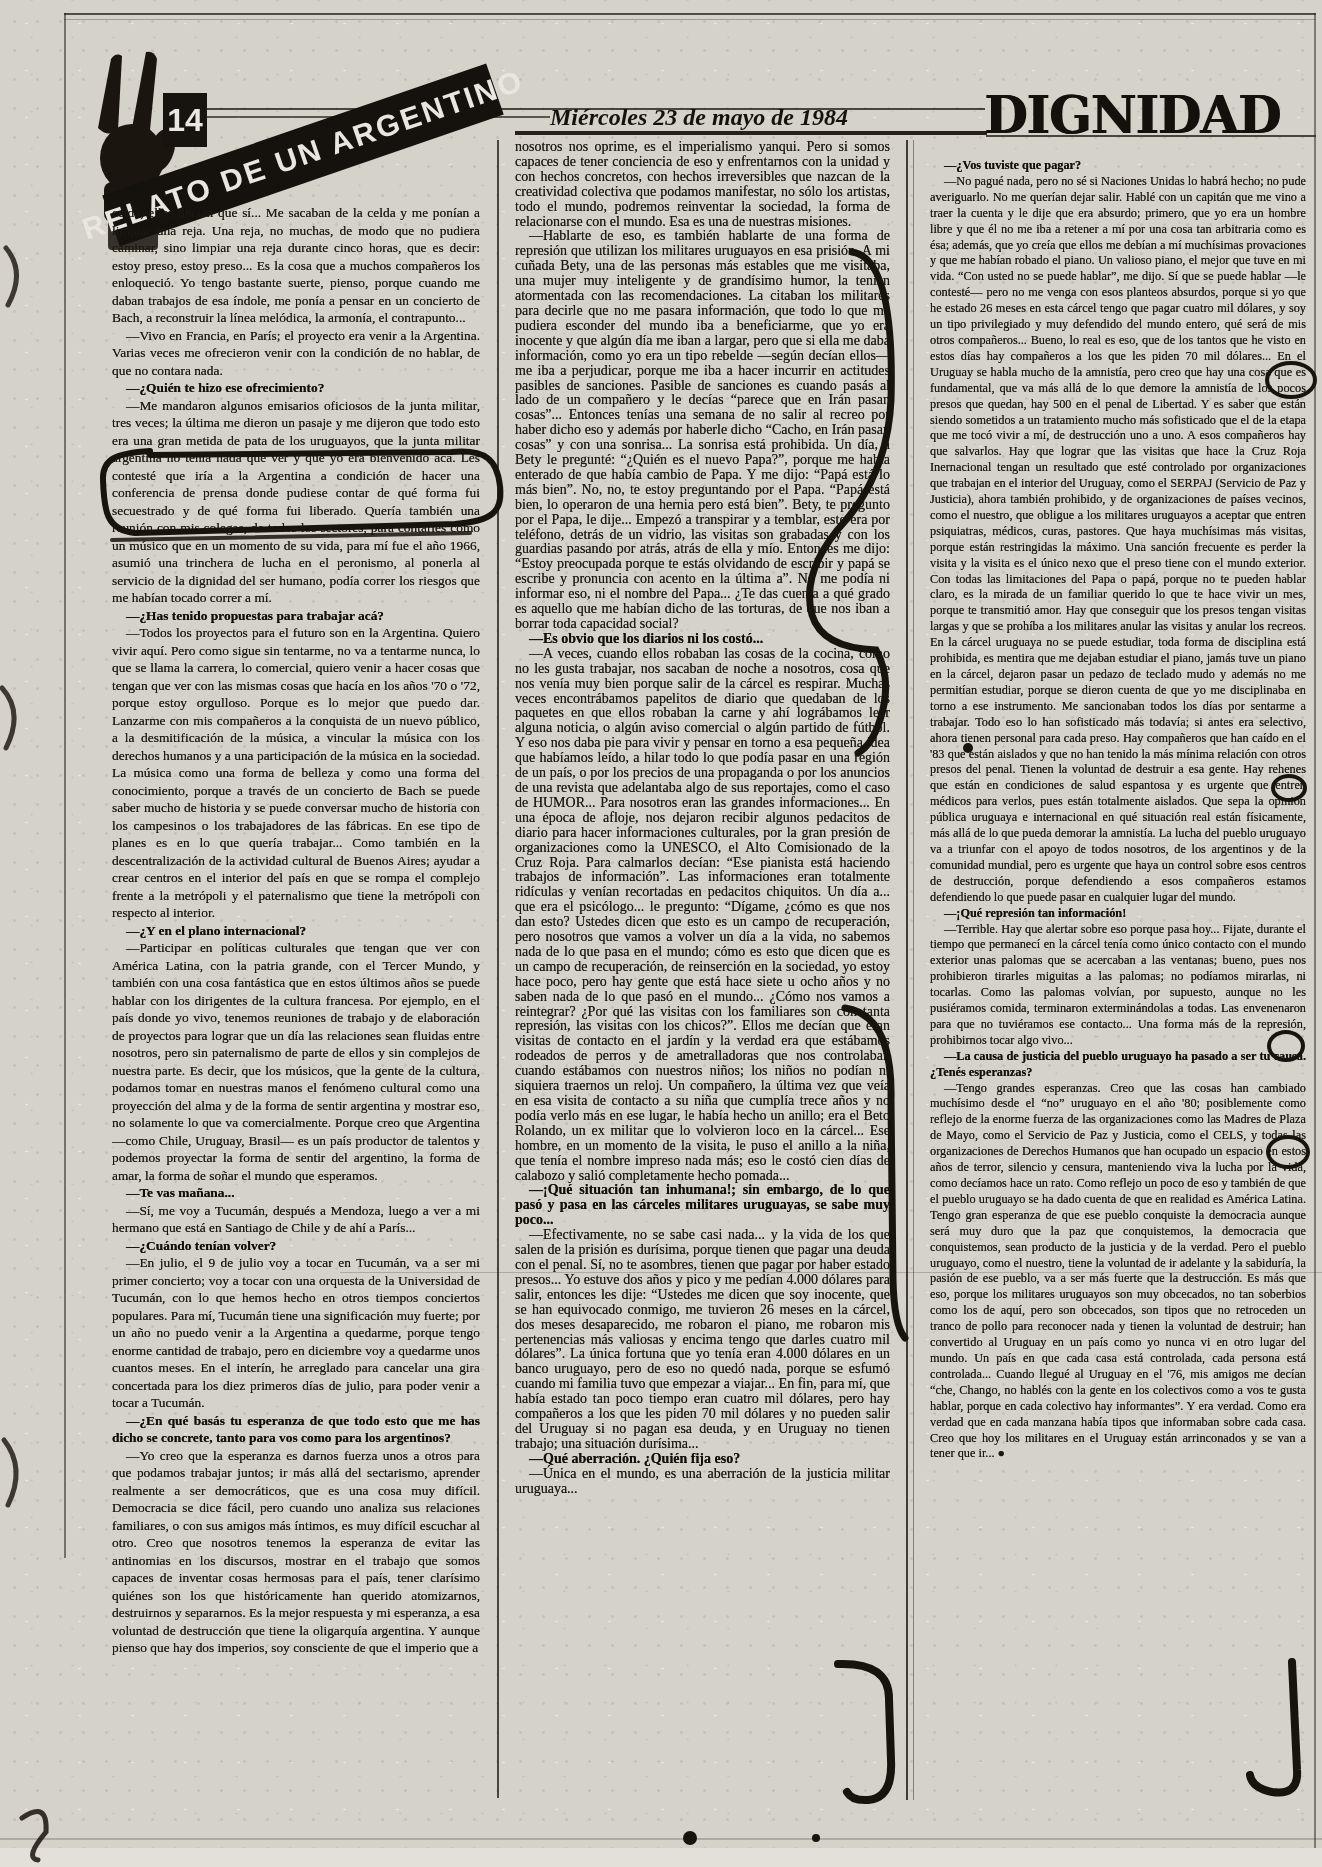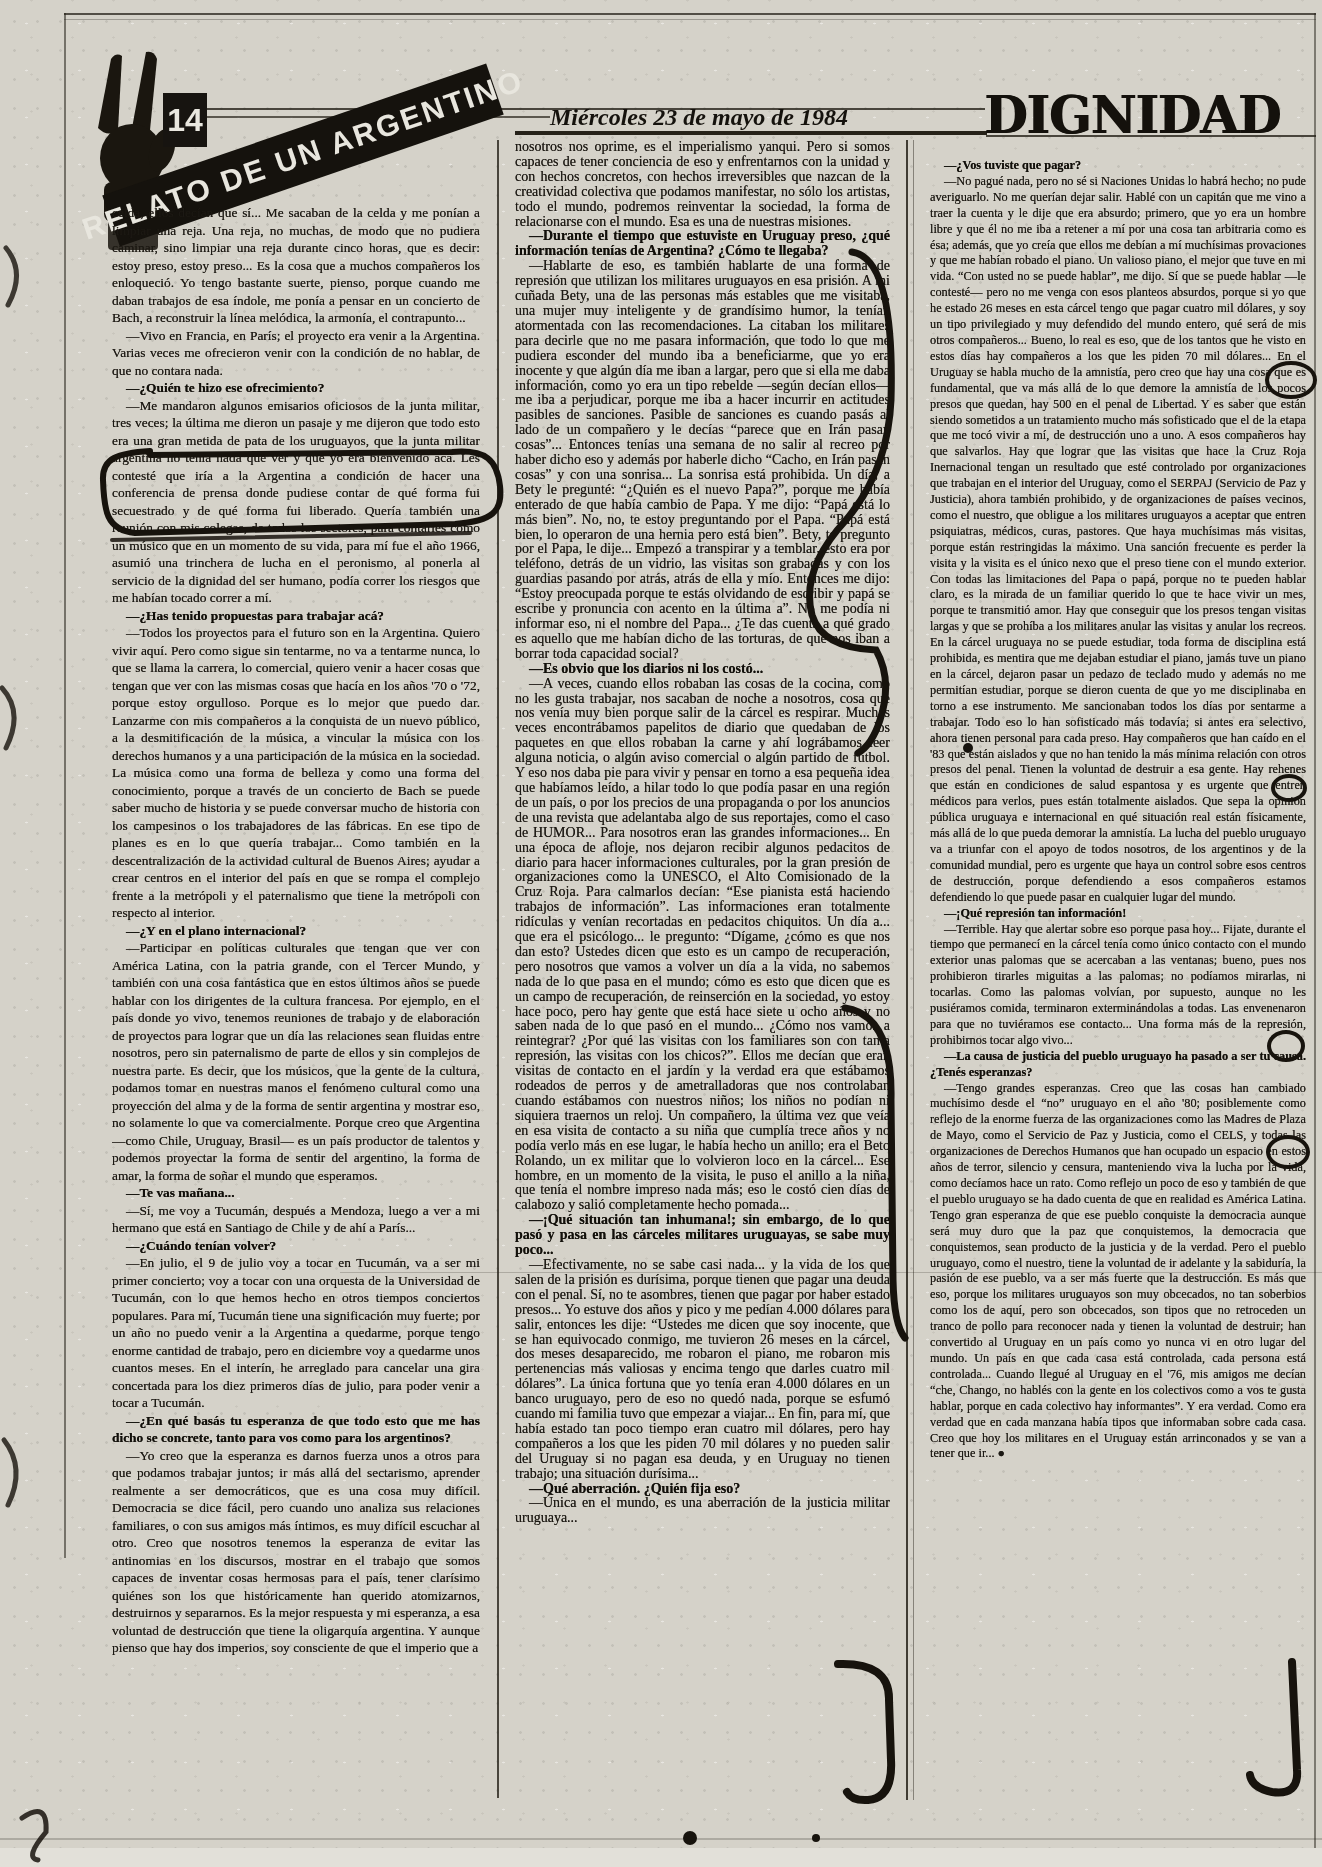--- a/index.html
+++ b/index.html
@@ -103,21 +103,20 @@
     <p class="answer">—Participar en políticas culturales que tengan que ver con América Latina, con la patria grande, con el Tercer Mundo, y también con una cosa fantástica que en estos últimos años se puede hablar con los dirigentes de la cultura francesa. Por ejemplo, en el país donde yo vivo, tenemos reuniones de trabajo y de elaboración de proyectos para lograr que un día las relaciones sean fluidas entre nosotros, pero sin paternalismo de parte de ellos y sin complejos de nuestra parte. Es decir, que los músicos, que la gente de la cultura, podamos tomar en nuestras manos el fenómeno cultural como una proyección del alma y de la forma de sentir argentina y mostrar eso, no solamente lo que va comercialmente. Porque creo que Argentina —como Chile, Uruguay, Brasil— es un país productor de talentos y podemos proyectar la forma de sentir del argentino, la forma de amar, la forma de soñar el mundo que esperamos.</p>
     <p class="question">—Te vas mañana...</p>
     <p class="answer">—Sí, me voy a Tucumán, después a Mendoza, luego a ver a mi hermano que está en Santiago de Chile y de ahí a París...</p>
     <p class="question">—¿Cuándo tenían volver?</p>
     <p class="answer">—En julio, el 9 de julio voy a tocar en Tucumán, va a ser mi primer concierto; voy a tocar con una orquesta de la Universidad de Tucumán, con lo que hemos hecho en otros tiempos conciertos populares. Para mí, Tucumán tiene una significación muy fuerte; por un año no puedo venir a la Argentina a quedarme, porque tengo enorme cantidad de trabajo, pero en diciembre voy a quedarme unos cuantos meses. En el interín, he arreglado para cancelar una gira concertada para los diez primeros días de julio, para poder venir a tocar a Tucumán.</p>
     <p class="question">—¿En qué basás tu esperanza de que todo esto que me has dicho se concrete, tanto para vos como para los argentinos?</p>
     <p class="answer">—Yo creo que la esperanza es darnos fuerza unos a otros para que podamos trabajar juntos; ir más allá del sectarismo, aprender realmente a ser democráticos, que es una cosa muy difícil. Democracia se dice fácil, pero cuando uno analiza sus relaciones familiares, o con sus amigos más íntimos, es muy difícil escuchar al otro. Creo que nosotros tenemos la esperanza de evitar las antinomias en los discursos, mostrar en el trabajo que somos capaces de inventar cosas hermosas para el país, tener clarísimo quiénes son los que históricamente han querido atomizarnos, destruirnos y separarnos. Es la mejor respuesta y mi esperanza, a esa voluntad de destrucción que tiene la oligarquía argentina. Y aunque pienso que hay dos imperios, soy consciente de que el imperio que a</p>
   </div>
 <div id="col-mid" class="col">
     <p class="cont">nosotros nos oprime, es el imperialismo yanqui. Pero si somos capaces de tener conciencia de eso y enfrentarnos con la unidad y con hechos concretos, con hechos irreversibles que nazcan de la creatividad colectiva que podamos manifestar, no sólo los artistas, todo el mundo, podremos reinventar la sociedad, la forma de relacionarse con el mundo. Esa es una de nuestras misiones.</p>
-    <p class="question">—Durante el tiempo que estuviste en Uruguay preso, ¿qué información tenías de Argentina? ¿Cómo te llegaba?</p>
     <p class="answer">—Hablarte de eso, es también hablarte de una forma de represión que utilizan los militares uruguayos en esa prisión. A mi cuñada Bety, una de las personas más estables que me visitaba, una mujer muy inteligente y de grandísimo humor, la tenían atormentada con las recomendaciones. La citaban los militares para decirle que no me pasara información, que todo lo que me pudiera esconder del mundo iba a beneficiarme, que yo era inocente y que algún día me iban a largar, pero que si ella me daba información, como yo era un tipo rebelde —según decían ellos— me iba a perjudicar, porque me iba a hacer incurrir en actitudes pasibles de sanciones. Pasible de sanciones es cuando pasás al lado de un compañero y le decías “parece que en Irán pasan cosas”... Entonces tenías una semana de no salir al recreo por haber dicho eso y además por haberle dicho “Cacho, en Irán pasan cosas” y con una sonrisa... La sonrisa está prohibida. Un día, a Bety le pregunté: “¿Quién es el nuevo Papa?”, porque me había enterado de que había cambio de Papa. Y me dijo: “Papá está lo más bien”. No, no, te estoy preguntando por el Papa. “Papá está bien, lo operaron de una hernia pero está bien”. Bety, te pregunto por el Papa, le dije... Empezó a transpirar y a temblar, esto era por teléfono, detrás de un vidrio, las visitas son grabadas y con los guardias pasando por atrás, atrás de ella y mío. Entonces me dijo: “Estoy preocupada porque te estás olvidando de escribir y papá se escribe y pronuncia con acento en la última a”. No me podía ni informar eso, ni el nombre del Papa... ¿Te das cuenta a qué grado es aquello que me habían dicho de las torturas, de que nos iban a borrar toda capacidad social?</p>
     <p class="question">—Es obvio que los diarios ni los costó...</p>
     <p class="answer">—A veces, cuando ellos robaban las cosas de la cocina, como no les gusta trabajar, nos sacaban de noche a nosotros, cosa que nos venía muy bien porque salir de la cárcel es respirar. Muchas veces encontrábamos papelitos de diario que quedaban de los paquetes en que ellos robaban la carne y ahí lográbamos leer alguna noticia, o algún aviso comercial o algún partido de fútbol. Y eso nos daba pie para vivir y pensar en torno a esa pequeña idea que habíamos leído, a hilar todo lo que podía pasar en una región de un país, o por los precios de una propaganda o por los anuncios de una revista que adelantaba algo de sus reportajes, como el caso de HUMOR... Para nosotros eran las grandes informaciones... En una época de afloje, nos dejaron recibir algunos pedacitos de diario para hacer informaciones culturales, por la gran presión de organizaciones como la UNESCO, el Alto Comisionado de la Cruz Roja. Para calmarlos decían: “Ese pianista está haciendo trabajos de información”. Las informaciones eran totalmente ridículas y venían recortadas en pedacitos chiquitos. Un día a... que era el psicólogo... le pregunto: “Dígame, ¿cómo es que nos dan esto? Ustedes dicen que esto es un campo de recuperación, pero nosotros que vamos a volver un día a la vida, no sabemos nada de lo que pasa en el mundo; cómo es esto que dicen que es un campo de recuperación, de reinserción en la sociedad, yo estoy hace poco, pero hay gente que está hace siete u ocho años y no saben nada de lo que pasó en el mundo... ¿Cómo nos vamos a reintegrar? ¿Por qué las visitas con los familiares son con tanta represión, las visitas con los chicos?”. Ellos me decían que eran visitas de contacto en el jardín y la verdad era que estábamos rodeados de perros y de ametralladoras que nos controlaban cuando estábamos con nuestros niños; los niños no podían ni siquiera traernos un reloj. Un compañero, la última vez que veía en esa visita de contacto a su niña que cumplía trece años y no podía verlo más en ese lugar, le había hecho un anillo; era el Beto Rolando, un ex militar que lo volvieron loco en la cárcel... Ese hombre, en un momento de la visita, le puso el anillo a la niña, que tenía el nombre impreso nada más; eso le costó cien días de calabozo y salió completamente hecho pomada...</p>
     <p class="question">—¡Qué situación tan inhumana!; sin embargo, de lo que pasó y pasa en las cárceles militares uruguayas, se sabe muy poco...</p>
     <p class="answer">—Efectivamente, no se sabe casi nada... y la vida de los que salen de la prisión es durísima, porque tienen que pagar una deuda con el penal. Sí, no te asombres, tienen que pagar por haber estado presos... Yo estuve dos años y pico y me pedían 4.000 dólares para salir, entonces les dije: “Ustedes me dicen que soy inocente, que se han equivocado conmigo, me tuvieron 26 meses en la cárcel, dos meses desaparecido, me robaron el piano, me robaron mis pertenencias más valiosas y encima tengo que darles cuatro mil dólares”. La única fortuna que yo tenía eran 4.000 dólares en un banco uruguayo, pero de eso no quedó nada, porque se esfumó cuando mi familia tuvo que empezar a viajar... En fin, para mí, que había estado tan poco tiempo eran cuatro mil dólares, pero hay compañeros a los que les piden 70 mil dólares y no pueden salir del Uruguay si no pagan esa deuda, y en Uruguay no tienen trabajo; una situación durísima...</p>
     <p class="question">—Qué aberración. ¿Quién fija eso?</p>
     <p class="answer">—Única en el mundo, es una aberración de la justicia militar uruguaya...</p>
   </div>
 <div id="col-right" class="col">
     <p class="question">—¿Vos tuviste que pagar?</p>

